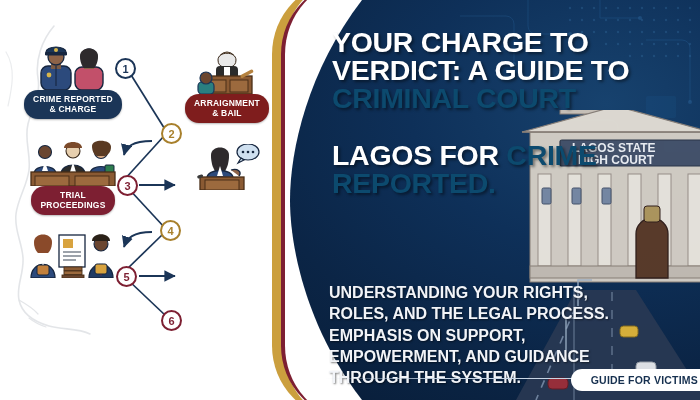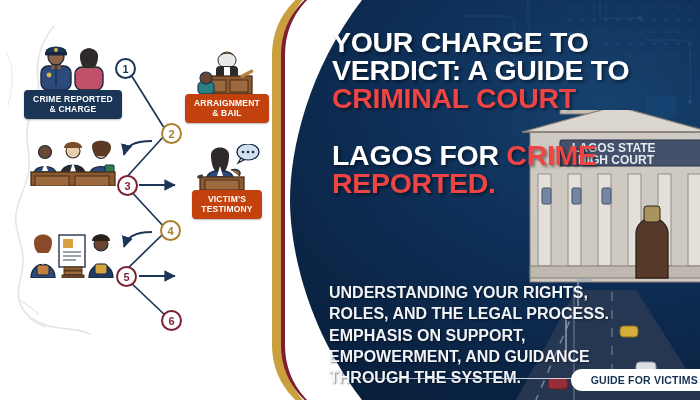--- a/index.html
+++ b/index.html
@@ -36,34 +36,34 @@
   .node-art {
     position: relative;
     width: 100%;
     height: 46px;
     display: flex;
     align-items: flex-end;
     justify-content: center;
   }
   .node-pill {
     position: relative;
-    border-radius: 4px;
+    border-radius: 14px;
     color: #ffffff;
     text-align: center;
     font-weight: 700;
     font-size: 8.5px;
     letter-spacing: .2px;
     line-height: 1.12;
     padding: 5px 9px;
     box-shadow: 0 1px 2px rgba(0,0,0,.28);
     white-space: pre-line;
   }
   .pill-navy   { background: #1b3557; }
   .pill-maroon { background: #7d1f32; }
-  .pill-gold   { background: #c2410c; }
+  .pill-gold   { background: #7f1d1d; }
 
   .step-circle {
     position: absolute;
     width: 21px; height: 21px;
     border-radius: 50%;
     background: #ffffff;
     display: flex;
     align-items: center;
     justify-content: center;
     font-weight: 700;
@@ -124,21 +124,21 @@
     left: 62px; top: 28px;
     width: 300px;
     font-size: 28.5px;
     font-weight: 800;
     line-height: .99;
     letter-spacing: -.3px;
     color: #ffffff;
     text-shadow: 2px 2px 3px rgba(0,0,0,.45);
     z-index: 5;
   }
-  #headline .gold { color: #ef4444; }
+  #headline .gold { color: #0c4a6e; }
 
   #subhead {
     position: absolute;
     left: 59px; top: 282px;
     width: 290px;
     font-size: 16px;
     font-weight: 700;
     line-height: 1.33;
     color: #f2f4f8;
     text-shadow: 1px 1px 2px rgba(0,0,0,.5);
@@ -269,44 +269,44 @@
           <path d="M50 22 l-3 10 h6 z" fill="#fff"></path>
           <circle cx="78" cy="12" r="6.5" fill="#d7a882" stroke="#16263f" stroke-width="1.1"></circle>
           <path d="M69 6 C69 -1 88 -1 88 7 C88 12 85 15 82 16 L74 16 C71 15 69 11 69 6 z" fill="#5a3a22"></path>
           <path d="M67 34 C67 24 89 24 89 34 z" fill="#2c4a7c" stroke="#16263f" stroke-width="1.2"></path>
           <rect x="82" y="25" width="9" height="12" rx="1" fill="#2e7d4f" stroke="#16263f" stroke-width="1"></rect>
           <rect x="8" y="32" width="84" height="14" fill="#8a5a33" stroke="#4a2f18" stroke-width="1.3"></rect>
           <rect x="12" y="36" width="34" height="10" fill="#9c6a3e" stroke="#4a2f18" stroke-width="1"></rect>
           <rect x="52" y="36" width="34" height="10" fill="#9c6a3e" stroke="#4a2f18" stroke-width="1"></rect>
         </svg>
       </div>
+      <div style="display:flex;justify-content:center;">
+        <div class="node-pill pill-maroon">TRIAL
+PROCEEDINGS</div>
+      </div>
     </div>
     <div class="step-circle circ-maroon" style="left:117px; top:175px;">3</div>
 
     <div class="flow-node" style="left:173px; top:144px; width:108px;">
       <div class="node-art">
         <svg width="86" height="46" viewBox="0 0 86 46">
           <circle cx="36" cy="13" r="8" fill="#8d6348" stroke="#16263f" stroke-width="1.2"></circle>
           <path d="M27 11 C27 1 45 1 45 11 C45 19 43 24 41 27 L31 27 C29 24 27 19 27 11 z" fill="#2e2a2c"></path>
           <path d="M23 34 C23 24 49 24 49 34 z" fill="#2c4a7c" stroke="#16263f" stroke-width="1.3"></path>
           <path d="M36 22 l-3 10 h6 z" fill="#fff"></path>
           <path d="M47 26 C54 24 58 28 55 32" stroke="#16263f" stroke-width="1.3" fill="#8d6348"></path>
           <rect x="16" y="33" width="44" height="13" fill="#8a5a33" stroke="#4a2f18" stroke-width="1.3"></rect>
           <rect x="21" y="36" width="34" height="10" fill="#9c6a3e" stroke="#4a2f18" stroke-width="1"></rect>
           <rect x="13" y="31" width="6" height="3" rx="1.4" fill="#3a3a3a" transform="rotate(-20 16 32)"></rect>
           <ellipse cx="64" cy="8" rx="11" ry="8" fill="#cfe0f0" stroke="#16263f" stroke-width="1.2"></ellipse>
           <path d="M57 14 l-3 5 6 -3 z" fill="#cfe0f0" stroke="#16263f" stroke-width="1.2"></path>
           <circle cx="59" cy="8" r="1.3" fill="#16263f"></circle>
           <circle cx="64" cy="8" r="1.3" fill="#16263f"></circle>
           <circle cx="69" cy="8" r="1.3" fill="#16263f"></circle>
         </svg>
-      </div>
-      <div style="display:flex;justify-content:center;">
-        <div class="node-pill pill-gold">VICTIM'S
-TESTIMONY</div>
       </div>
     </div>
     <div class="step-circle circ-gold" style="left:160px; top:220px;">4</div>
 
     <div class="flow-node" style="left:14px; top:232px; width:118px;">
       <div class="node-art">
         <svg width="100" height="46" viewBox="0 0 100 46">
           <rect x="36" y="3" width="26" height="32" fill="#fff" stroke="#16263f" stroke-width="1.3"></rect>
           <rect x="40" y="7" width="10" height="9" fill="#d8a33f"></rect>
           <g stroke="#3a4756" stroke-width="1.2">

